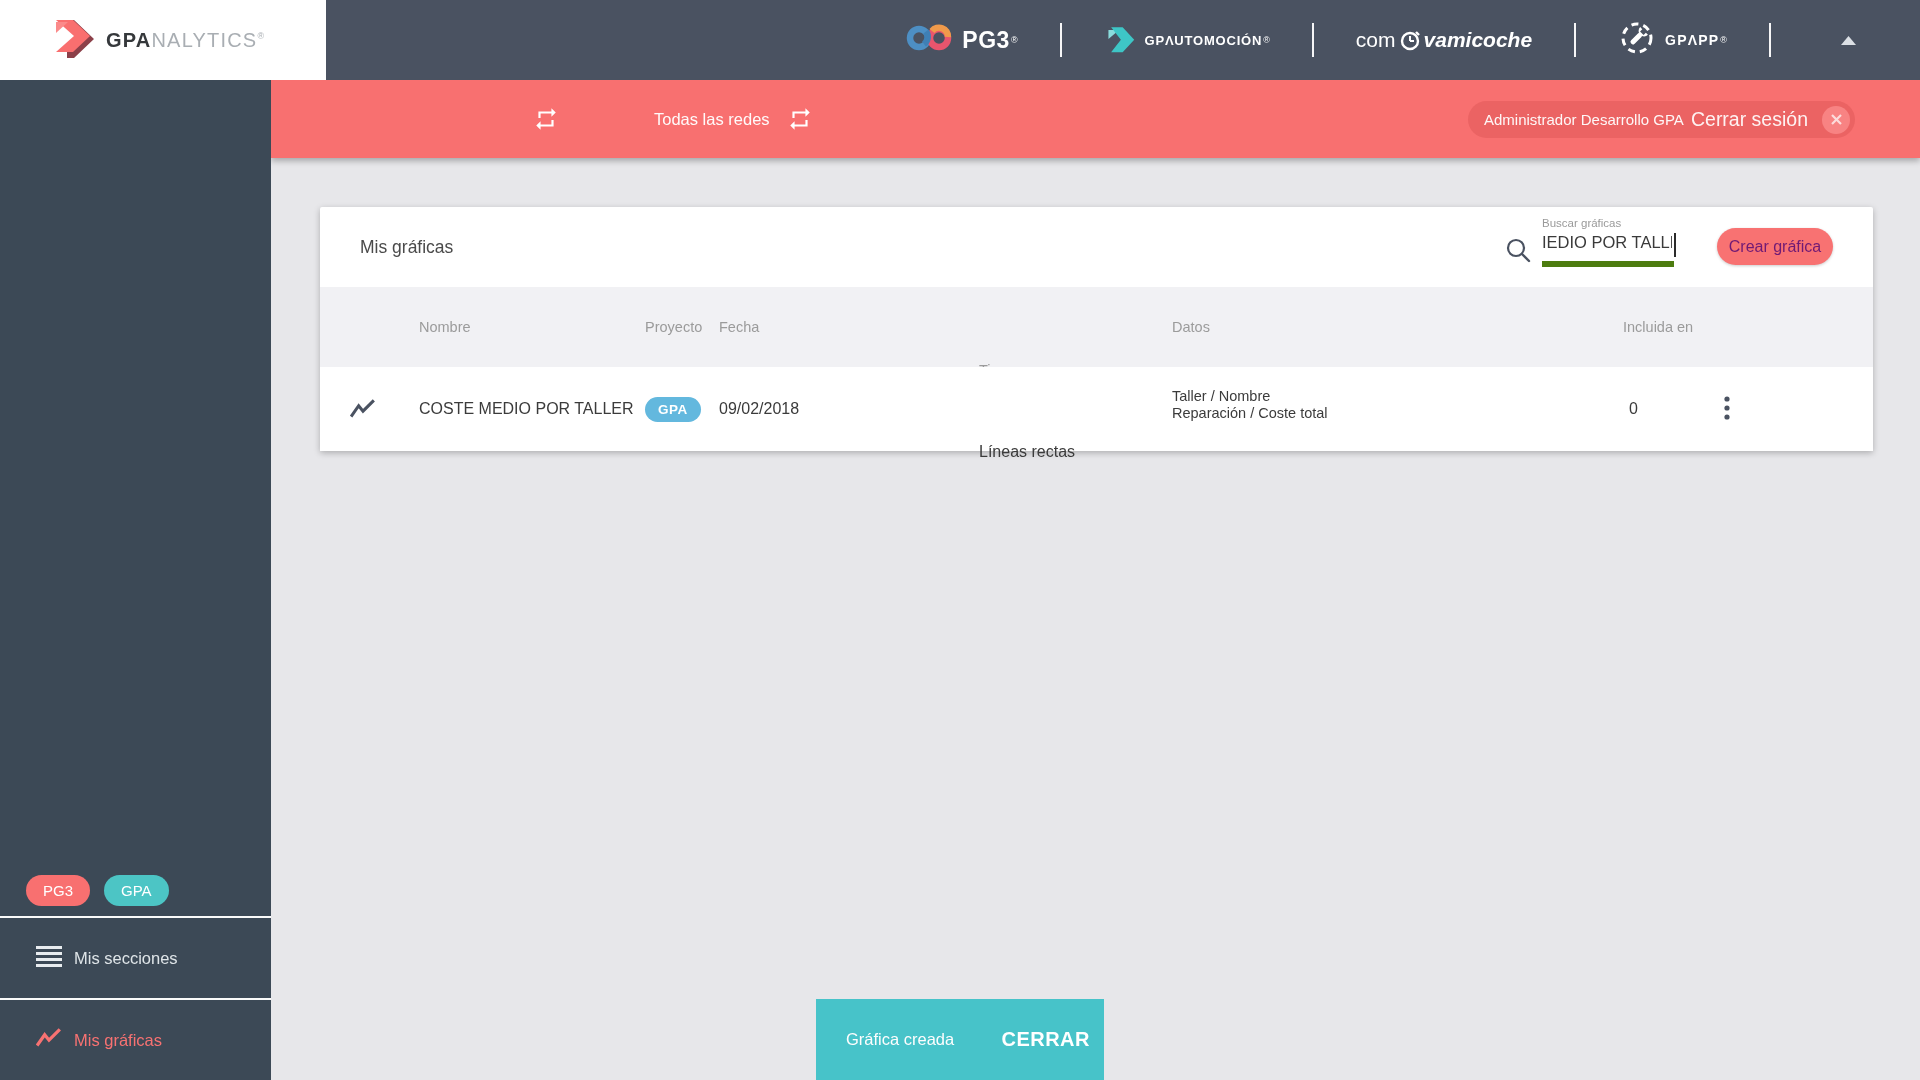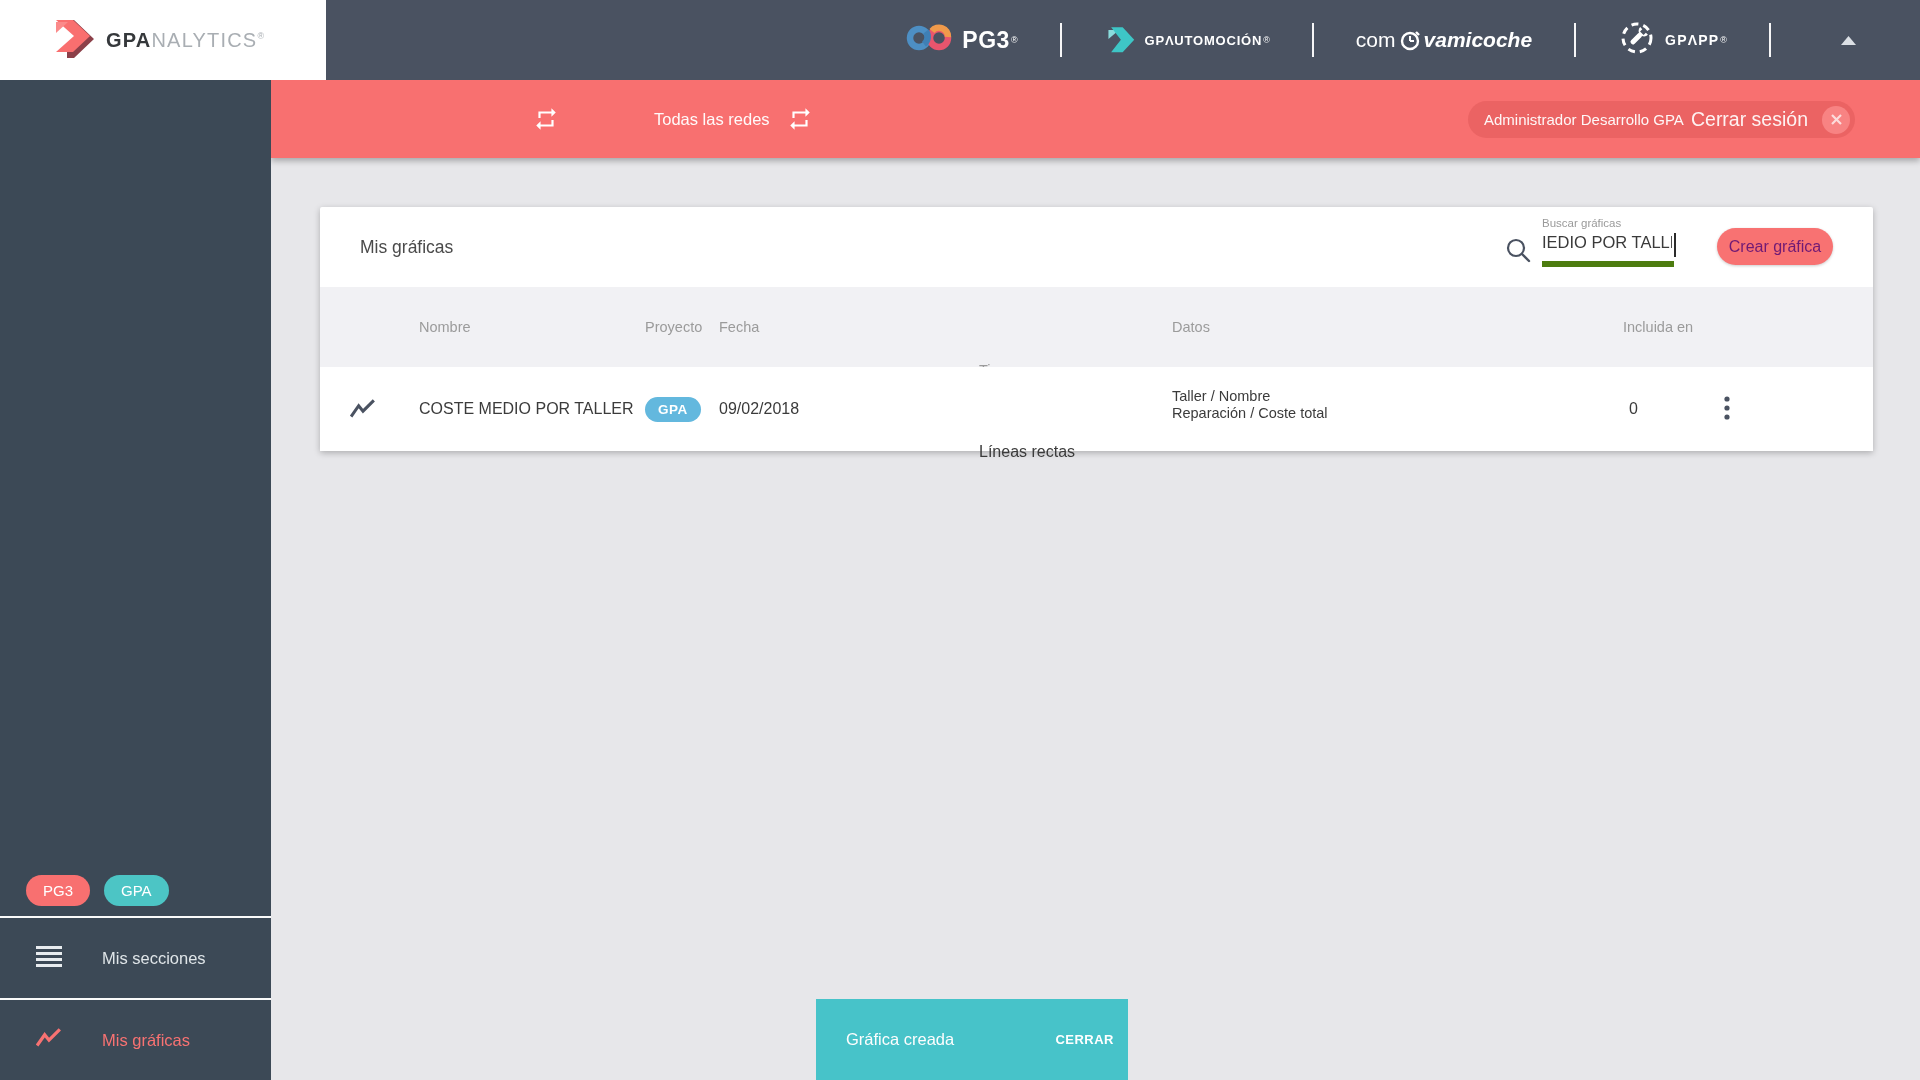--- a/index.html
+++ b/index.html
@@ -44,21 +44,21 @@
   
   .sidebar { position:absolute; left:0; top:80px; width:271px; height:1000px; background:#3C4956; z-index:5; }
   .side-badges { position:absolute; left:26px; top:795px; display:flex; gap:14px; }
   .badge-pill { height:31px; padding:0 17px; border-radius:16px; color:#fff; font-size:15px;
                 display:flex; align-items:center; cursor:pointer; }
   .badge-coral { background:#F87070; }
   .badge-teal { background:#4CC5C5; }
   .side-divider { position:absolute; left:0; width:271px; height:2px; background:#FAFAFA; }
   .side-item { position:absolute; left:0; width:271px; height:80px; display:flex; align-items:center;
                padding-left:36px; cursor:pointer; }
-  .side-item .lbl { margin-left:40px; font-size:16.5px; }
+  .side-item .lbl { margin-left:12px; font-size:16.5px; }
   .side-item-default .lbl { color:#DFE5E8; }
   .side-item-active .lbl { color:#F87272; }
 
   
   .card { position:absolute; left:320px; top:207px; width:1553px; height:244px; background:#fff;
           border-radius:2px; box-shadow:0 2px 6px rgba(0,0,0,0.25); z-index:2; }
   .card-header { position:absolute; left:0; top:0; width:1553px; height:80px; }
   .card-title { position:absolute; left:40px; top:0; height:80px; display:flex; align-items:center;
                 font-size:17.5px; color:#4A4A4A; }
   .search-icon { position:absolute; left:1185px; top:30px; cursor:pointer; }
@@ -86,24 +86,24 @@
   .row-chart-icon { position:absolute; left:30px; top:31px; }
   .gpa-badge { position:absolute; left:325px; top:30px; width:56px; height:25px; border-radius:13px;
                background:#63B8DE; color:#fff; font-size:13.5px; font-weight:bold; letter-spacing:0.5px;
                display:flex; align-items:center; justify-content:center; }
   .datos-cell { top:21px; font-size:14.5px; line-height:17px; color:#3B3B3B; }
   .incluida-val { top:0; height:84px; line-height:84px; padding-left:6px; }
   .kebab-btn { position:absolute; left:1393px; top:28px; width:28px; height:28px; cursor:pointer;
                display:flex; align-items:center; justify-content:center; }
 
   
-  .snackbar { position:absolute; left:816px; top:999px; width:312px; height:81px; background:#47C3C9;
+  .snackbar { position:absolute; left:816px; top:999px; width:288px; height:81px; background:#47C3C9;
               display:flex; align-items:center; padding:0 14px 0 30px; z-index:7; }
   .snack-msg { color:#FDFDFD; font-size:16.5px; }
-  .snack-action { margin-left:auto; color:#fff; font-size:13px; font-weight:bold; letter-spacing:0.5px;
+  .snack-action { margin-left:auto; color:#fff; font-size:20px; font-weight:bold; letter-spacing:0.5px;
                   cursor:pointer; }
 </style>
 </head>
 <body>
 
 <div class="screen">
 
   <header class="topbar">
     <div class="topbar-logos">
 

